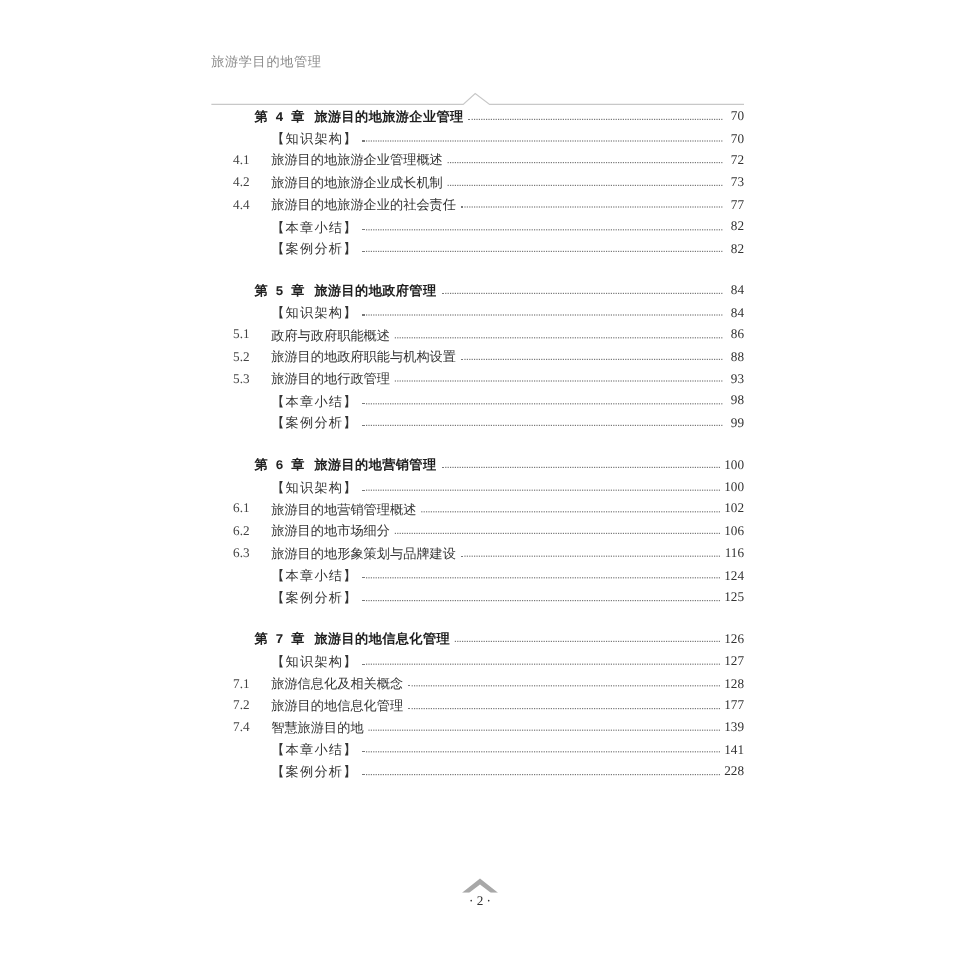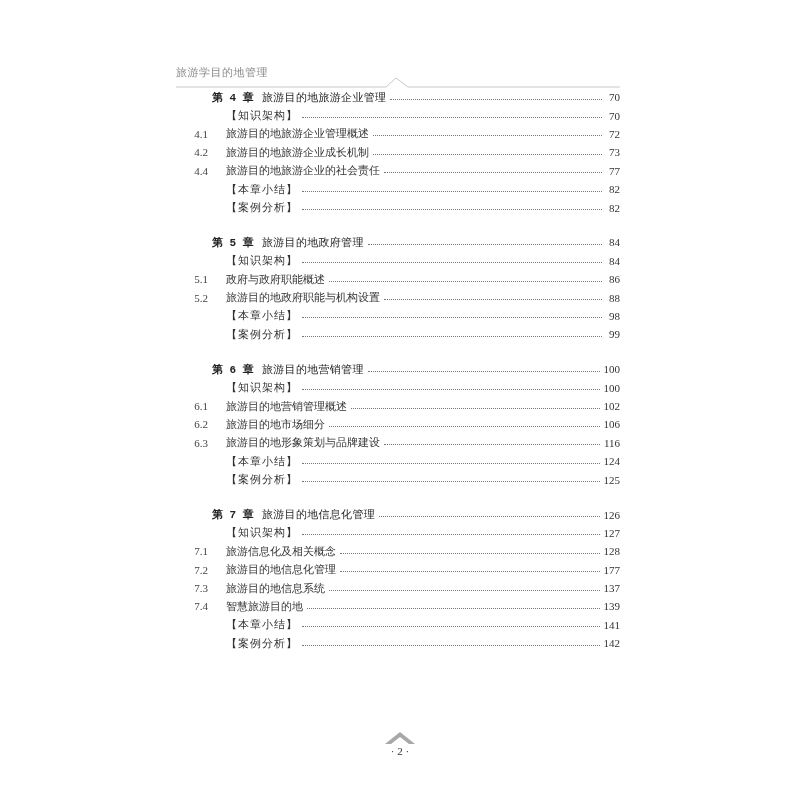--- a/index.html
+++ b/index.html
@@ -1,30 +1,30 @@
 <!DOCTYPE html>
 <html><head>
 <meta charset="utf-8">
 <style>
   html, body { margin: 0; padding: 0; background: #ffffff; }
   body { width: 800px; height: 800px; position: relative; overflow: hidden;
          font-family: "DejaVu Serif", "Liberation Serif", serif; color: #2a2a2a; }
-  .header-title { position: absolute; left: 176px; top: 65px; font-size: 11px; color: #8a8a8a;
+  .header-title { position: absolute; left: 176px; top: 44px; font-size: 11px; color: #8a8a8a;
                   font-family: "DejaVu Sans", "Liberation Sans", sans-serif; letter-spacing: 0.5px; }
   .header-rule { position: absolute; left: 176px; top: 77px; width: 444px; height: 14px; }
   .toc { position: absolute; left: 176px; top: 88px; width: 444px; }
   .row { position: relative; height: 18.4px; display: flex; align-items: center; font-size: 11px; }
   .row .num { width: 44px; flex: 0 0 44px; text-align: right; padding-right: 0; box-sizing: border-box;
               font-family: Liberation Mono, monospace; font-size: 11px; color:#333;margin-left:36px; }
   .row.chapter .num { text-align: left; width: 50px; flex: 0 0 50px; font-weight: bold; color:#222; }
   .row .sec-num { width: 32px; flex: 0 0 32px; text-align: right; font-family: "Liberation Serif", serif; color:#444; }
   .row .gap { width: 18px; flex: 0 0 18px; }
   .row.chapter .gap { width: 0; flex: 0 0 0; }
   .row .title { white-space: nowrap; color: #333; }
-  .row.chapter .title { font-weight: normal; color: #1e1e1e; letter-spacing: 0.3px; }
+  .row.chapter .title { font-weight: bold; color: #1e1e1e; letter-spacing: 0.3px; }
   .row.bracket .title { color: #333; letter-spacing: 1px; text-align: right; }
   .row .dots { flex: 1 1 auto; margin: 0 4px; border-bottom: 1.3px dotted #777; height: 0; align-self: center; transform: translateY(2px); }
   .row .page { font-family: "Liberation Serif", serif; font-size: 11px; color: #333; min-width: 14px; text-align: right; }
   .chapter-gap { height: 16.5px; }
   .footer { position: absolute; left: 0; top: 730px; width: 800px; text-align: center; }
   .footer .chev { display: block; margin: 0 auto; width: 30px; height: 14px; }
   .footer .pageno { font-family: "Liberation Serif", serif; font-size: 11px; color: #333; margin-top: 1px; }
 </style>
 </head>
 <body>
@@ -106,20 +106,27 @@
       <span class="dots"></span>
       <span class="page">86</span>
     </div>
     <div class="row section">
       <span class="sec-num">5.2</span>
       <span class="gap"></span>
       <span class="title">旅游目的地政府职能与机构设置</span>
       <span class="dots"></span>
       <span class="page">88</span>
     </div>
+    <div class="row section">
+      <span class="sec-num">5.3</span>
+      <span class="gap"></span>
+      <span class="title">旅游目的地行政管理</span>
+      <span class="dots"></span>
+      <span class="page">93</span>
+    </div>
     <div class="row bracket">
       <span class="sec-num"></span>
       <span class="gap"></span>
       <span class="title">【本章小结】</span>
       <span class="dots"></span>
       <span class="page">98</span>
     </div>
     <div class="row bracket">
       <span class="sec-num"></span>
       <span class="gap"></span>
@@ -200,46 +207,39 @@
       <span class="page">128</span>
     </div>
     <div class="row section">
       <span class="sec-num">7.2</span>
       <span class="gap"></span>
       <span class="title">旅游目的地信息化管理</span>
       <span class="dots"></span>
       <span class="page">177</span>
     </div>
     <div class="row section">
-      <span class="sec-num">7.3</span>
-      <span class="gap"></span>
-      <span class="title">旅游目的地信息系统</span>
-      <span class="dots"></span>
-      <span class="page">137</span>
-    </div>
-    <div class="row section">
       <span class="sec-num">7.4</span>
       <span class="gap"></span>
       <span class="title">智慧旅游目的地</span>
       <span class="dots"></span>
       <span class="page">139</span>
     </div>
     <div class="row bracket">
       <span class="sec-num"></span>
       <span class="gap"></span>
       <span class="title">【本章小结】</span>
       <span class="dots"></span>
       <span class="page">141</span>
     </div>
     <div class="row bracket">
       <span class="sec-num"></span>
       <span class="gap"></span>
       <span class="title">【案例分析】</span>
       <span class="dots"></span>
-      <span class="page">142</span>
+      <span class="page">228</span>
     </div>
   </div>
 
 <div class="footer">
   <svg class="chev" viewBox="0 0 30 14">
     <polygon points="0,14 15,2 30,14 24,14 15,7 6,14" fill="#a8a8a8"></polygon>
   </svg>
   <div class="pageno">· 2 ·</div>
 </div>
 

